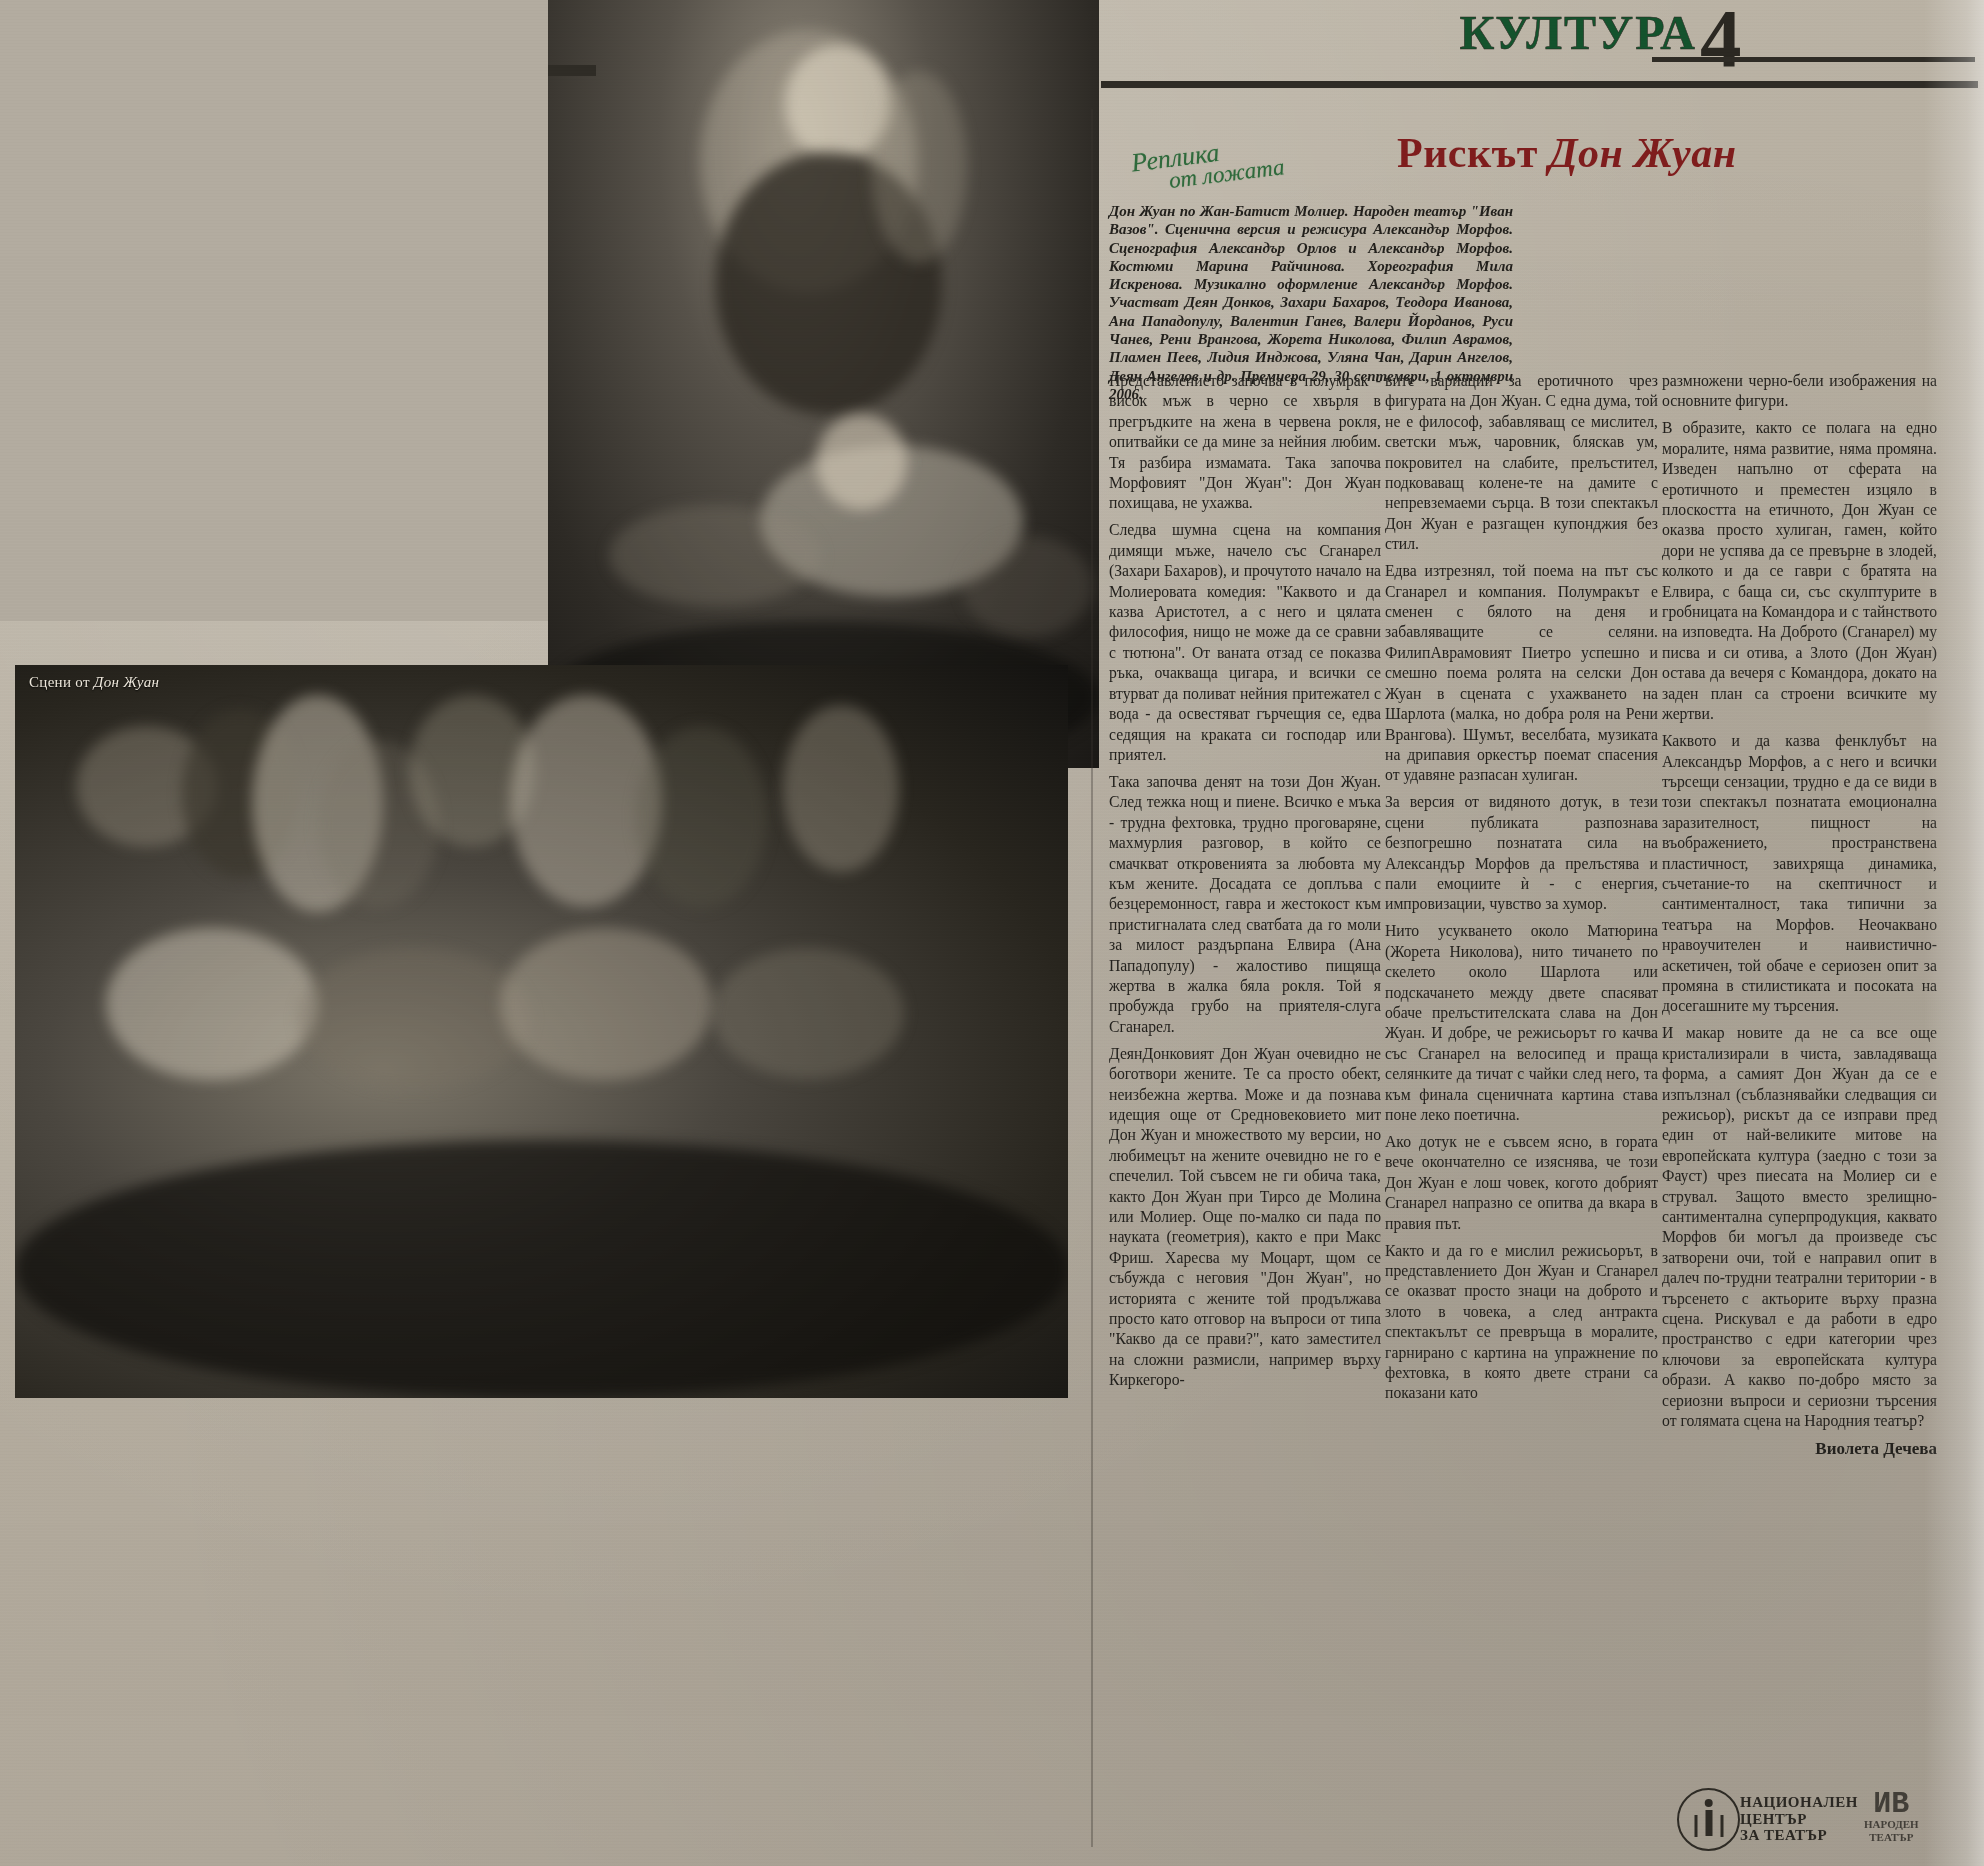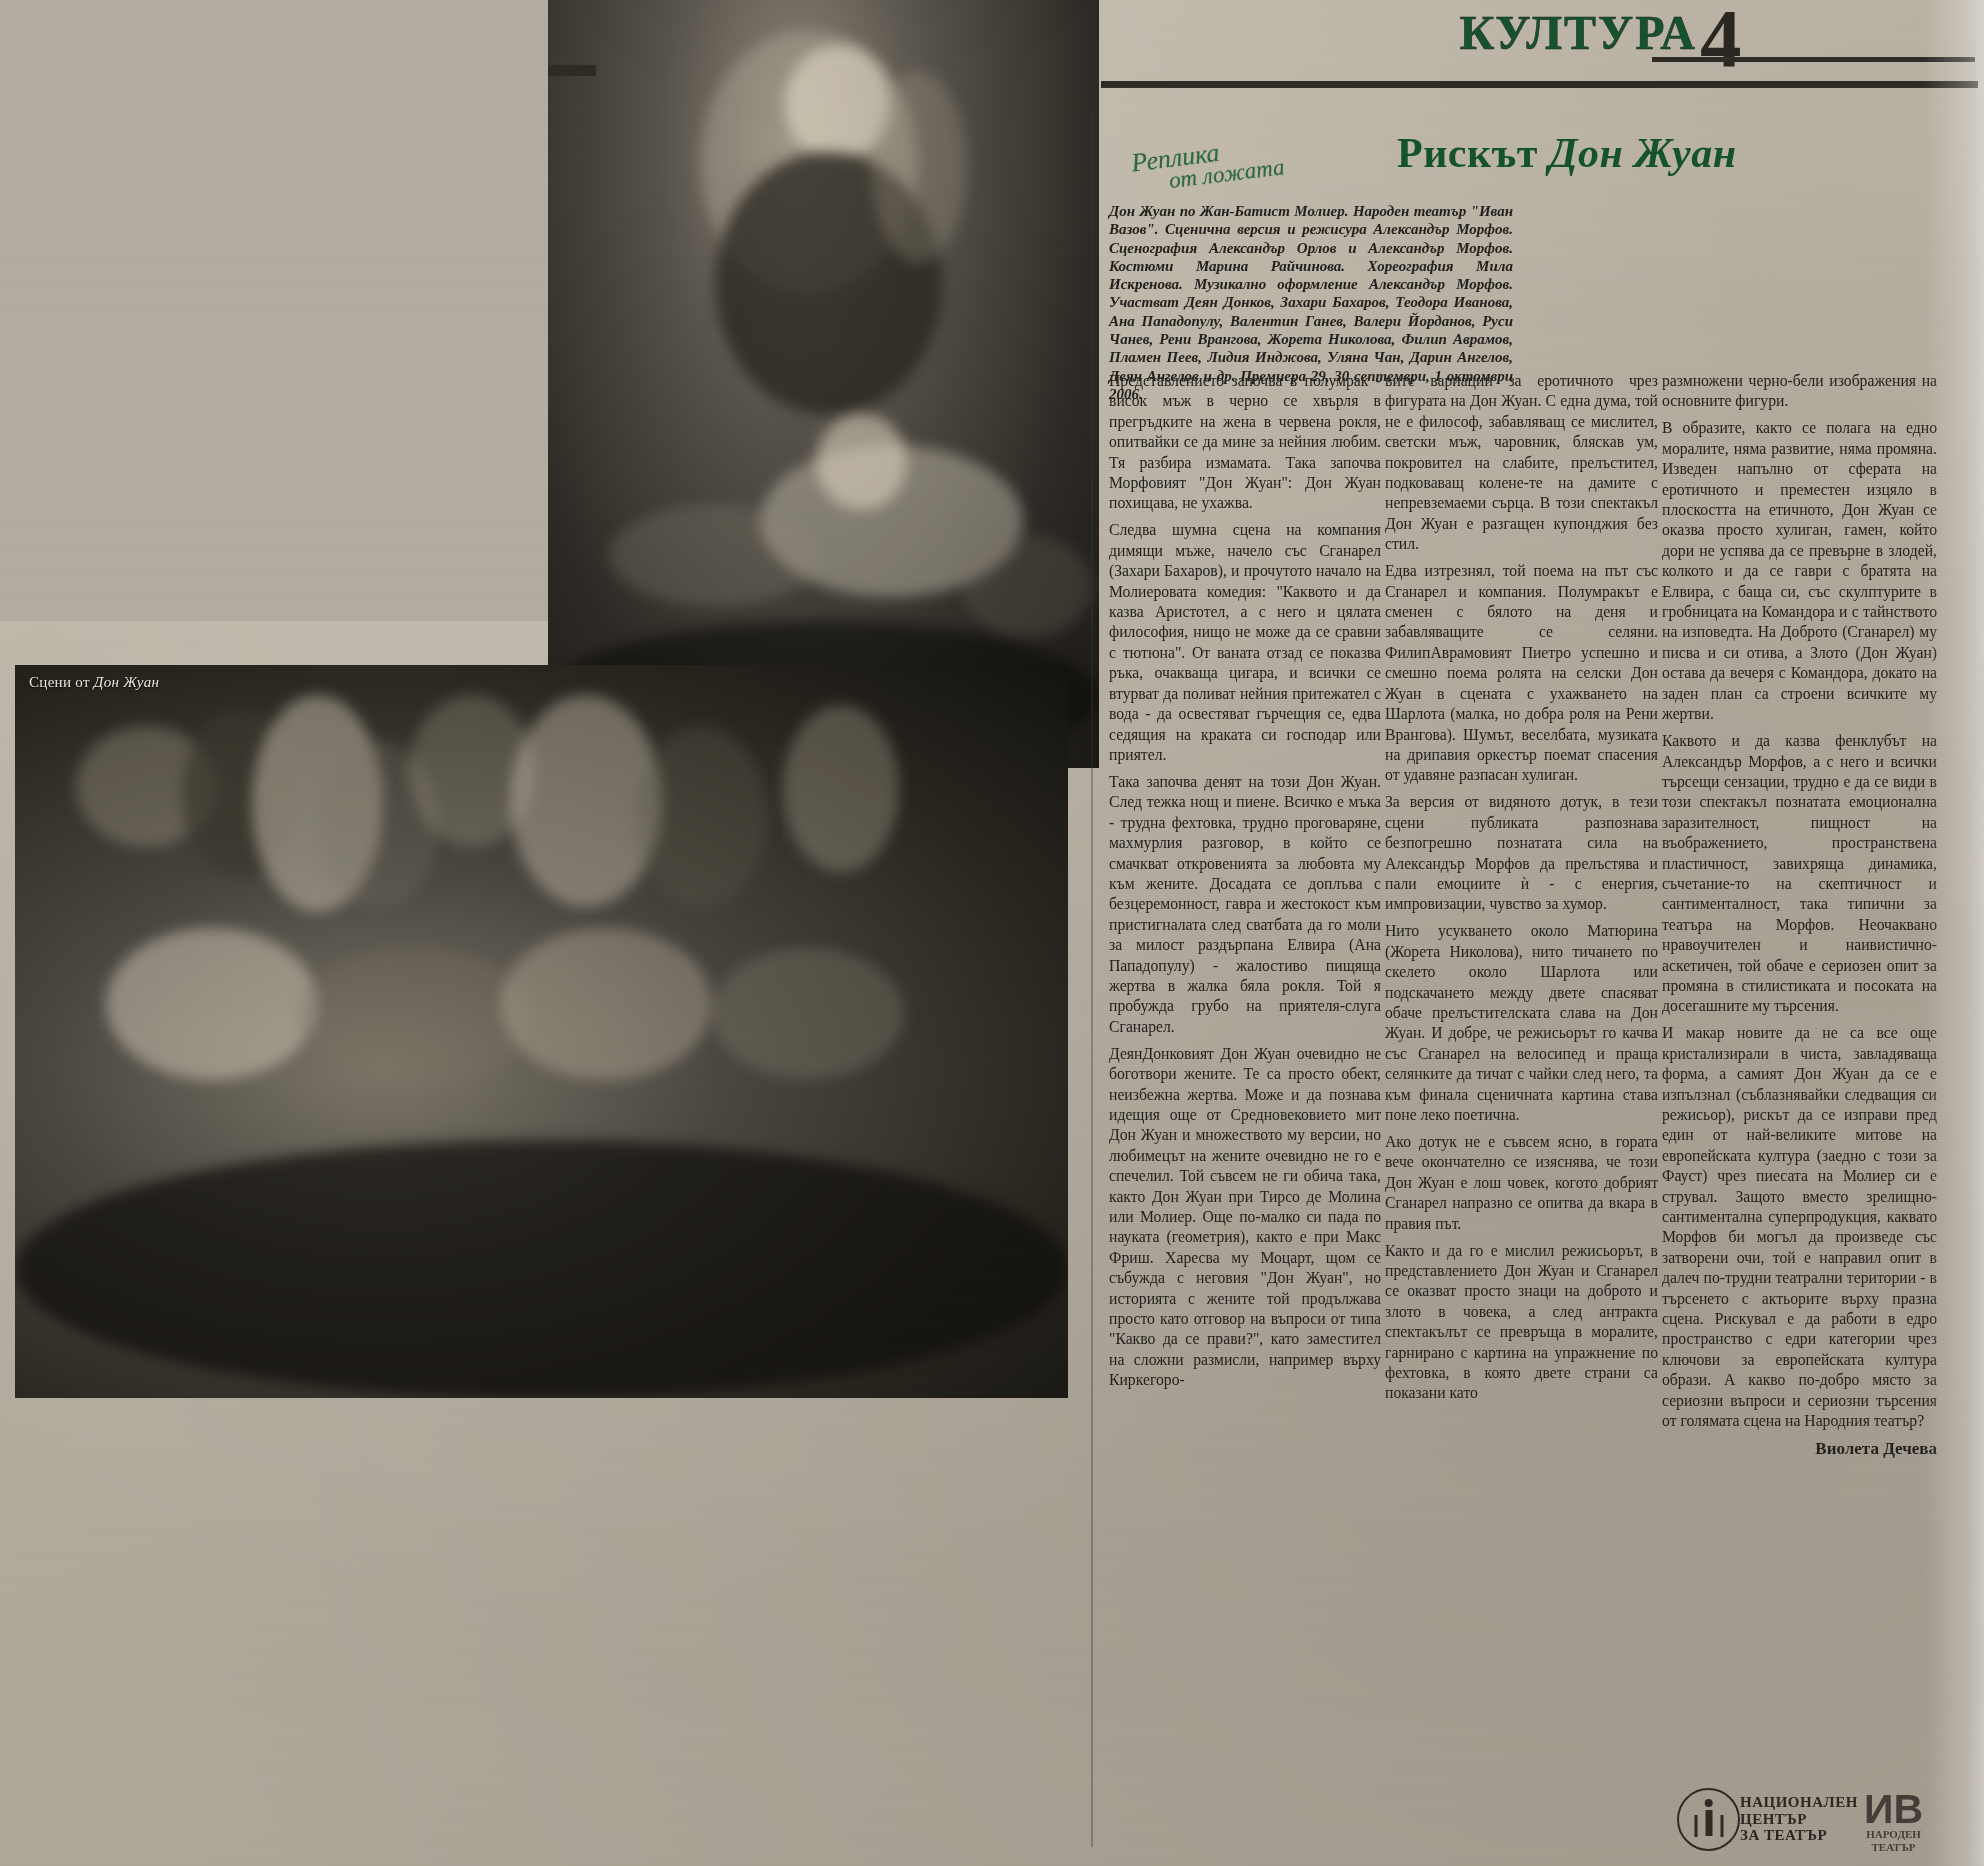--- a/index.html
+++ b/index.html
@@ -123,21 +123,21 @@
     font-style: italic;
     font-size: 26px;
     text-shadow: 0 0 1px rgba(60,120,70,.5);
   }
   .kicker .l2 { display:block; margin-left: 35px; margin-top: -6px; font-size: 23px; }
   .headline {
     position: absolute;
     left: 1397px; top: 129px;
     font-size: 42px;
     font-weight: bold;
-    color: #14532d;
+    color: #7f1d1d;
     letter-spacing: 0.5px;
     text-align: center;
   }
   .headline .it { font-style: italic; }
 
   .standfirst {
     position: absolute;
     left: 1109px; top: 202px;
     width: 404px;
     font-style: italic;
@@ -231,24 +231,24 @@
     position: absolute;
     left: 1864px; top: 1791px;
     text-align: center;
     color: #2b2823;
     font-size: 11px;
     font-weight: bold;
     line-height: 1.15;
     opacity: .8;
   }
   .logo-right .glyph {
-    font-size: 41px;
+    font-size: 30px;
     display: block;
     line-height: .9;
-    font-family: Liberation Sans, sans-serif;
+    font-family: Liberation Mono, monospace;
   }
   .scan-edge {
     position: absolute;
     right: 0; top: 0;
     width: 61px; height: 1866px;
     background: linear-gradient(90deg, rgba(255,255,255,0) 0%, rgba(255,255,255,.25) 70%, rgba(255,255,255,.45) 100%);
     pointer-events: none;
   }
   .shadow-left {
     position: absolute;

